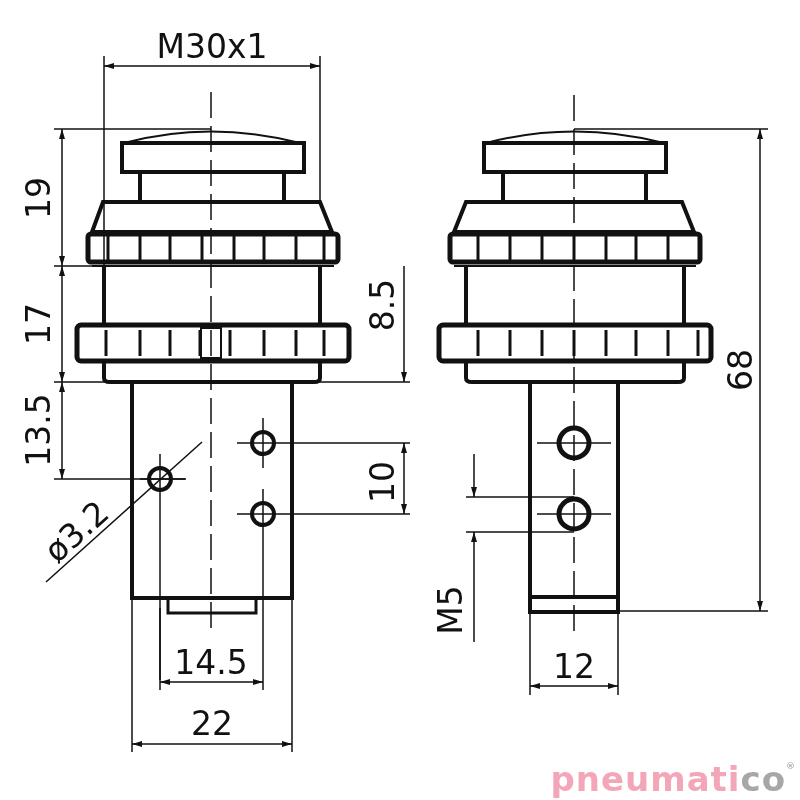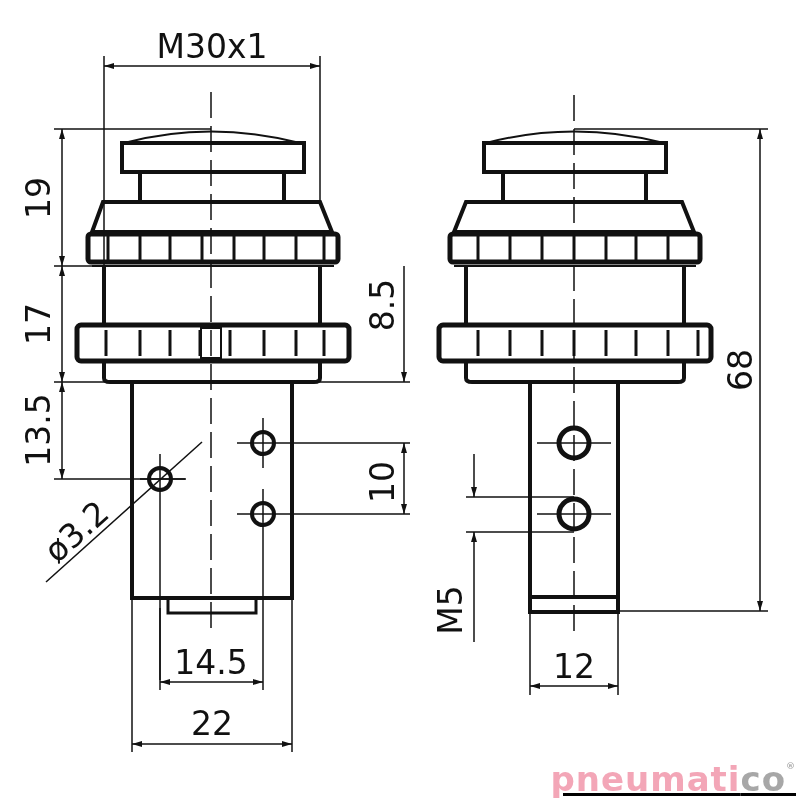--- a/index.html
+++ b/index.html
@@ -1,20 +1,20 @@
 <!DOCTYPE html>
 <html><head>
 <meta charset="utf-8">
 <style>
   html, body { margin: 0; padding: 0; background: #ffffff; }
   body { width: 800px; height: 800px; position: relative; overflow: hidden; }
   #drawing { position: absolute; left: 0; top: 0; width: 800px; height: 800px; }
   .dim-text { font-family: "DejaVu Sans", sans-serif; font-size: 33px; fill: #111; }
   .logo { position: absolute; right: 4px; bottom: 4px; font-family: "DejaVu Sans", sans-serif;
-          font-weight: bold; font-size: 34px; letter-spacing: 1px; line-height: 1; text-decoration: underline; }
+          font-weight: bold; font-size: 34px; letter-spacing: 1px; line-height: 1; }
   .logo .main { color: #f3a6b7; }
   .logo .co { color: #a7a7a7; }
   .logo sup { font-size: 9px; color: #a7a7a7; vertical-align: top; }
 </style>
 </head>
 <body>
 
 <svg id="drawing" viewBox="0 0 800 800" xmlns="http://www.w3.org/2000/svg">
   <defs>
     <marker id="arr" viewBox="0 0 10 10" refX="10" refY="5" markerWidth="10" markerHeight="10" orient="auto-start-reverse" markerUnits="userSpaceOnUse">

